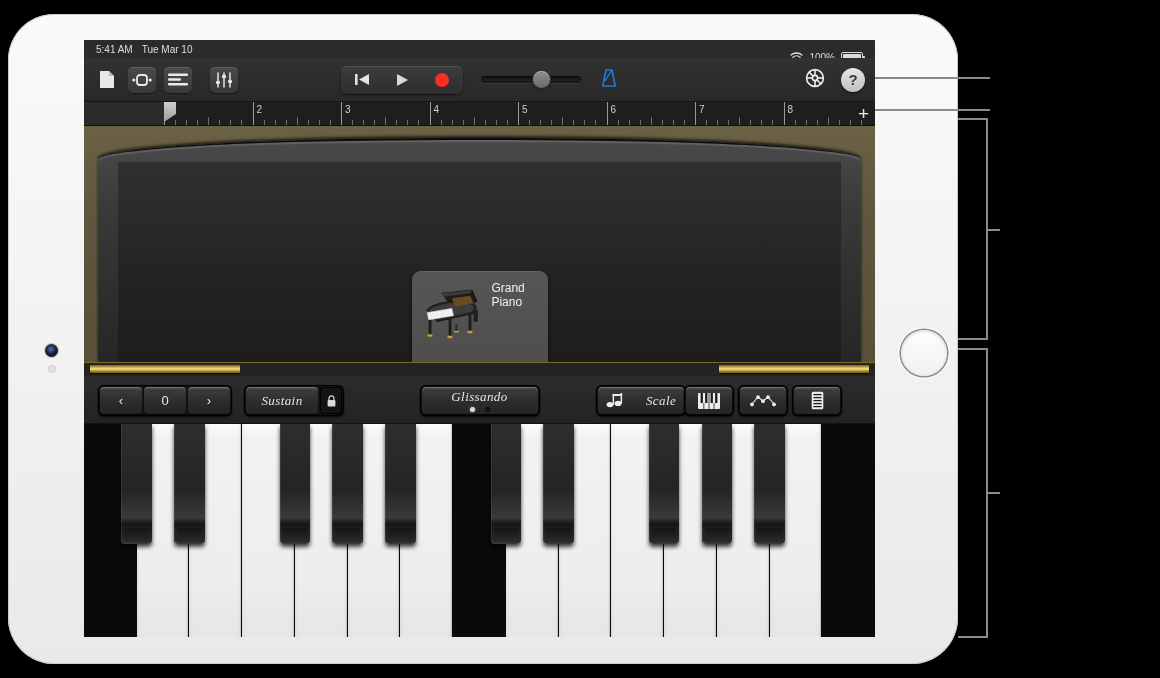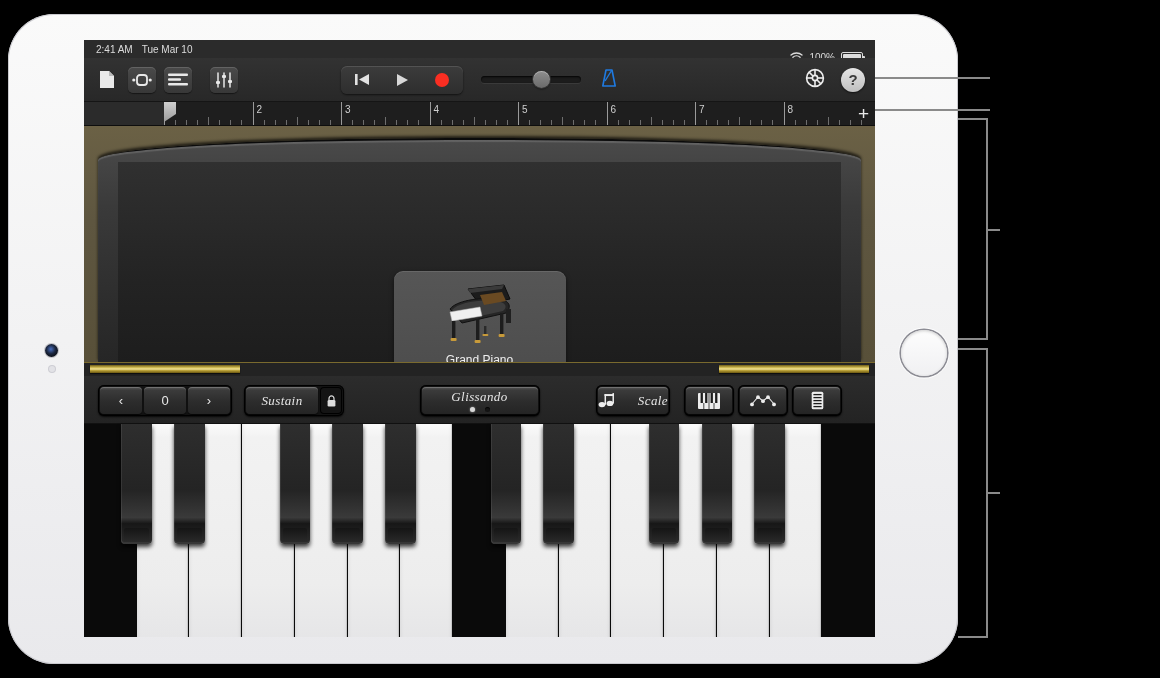--- a/index.html
+++ b/index.html
@@ -118,24 +118,24 @@
     border-radius: 46% 46% 0 0 / 22px 22px 0 0;
     box-shadow: 0 -2px 3px rgba(0,0,0,.7), inset 0 2px 1px rgba(255,255,255,.14);
     border-top: 2px solid #0b0b0b;
   }
   .lid-inner {
     position:absolute; left:20px; right:20px; top:22px; bottom:0;
     background: linear-gradient(180deg,#303030 0%,#232323 60%,#1d1d1d 100%);
   }
   .inst-card {
     position:absolute; left:50%; transform:translateX(-50%); top:145px;
-    width:172px; height:112px; border-radius:9px;
+    width:136px; height:112px; border-radius:9px;
     background: linear-gradient(180deg,#565656,#4c4c4c);
     box-shadow: 0 2px 5px rgba(0,0,0,.55), inset 0 1px 0 rgba(255,255,255,.10);
-    display:flex; flex-direction:column; align-items:center; justify-content:flex-start; padding-top:8px;
+    display:flex; flex-direction:row; align-items:flex-start; justify-content:flex-start; padding-top:8px;
   }
   .inst-label { color:#f0f0f0; font-size:12px; margin-top:2px; }
 
   
   .brass-row { position:relative; height:14px; background:#232323; }
   .brass {
     position:absolute; top:3px; height:8px;
     background: linear-gradient(180deg,#6d5a14,#d9c35a 35%,#f0e29a 50%,#b59c33 70%,#6b5712);
     box-shadow: 0 1px 1px rgba(0,0,0,.6);
   }
@@ -166,21 +166,21 @@
   .sustain-grp { left:160px; }
   .sustain-btn { width:72px; }
   .lock-btn { width:22px; margin-left:2px; background:#141414; box-shadow: inset 0 0 0 1px #000; border-radius:4px; display:flex; align-items:center; justify-content:center;}
   .script { font-family:"Liberation Serif", serif; font-style:italic; font-size:13px; color:#e6e6e6; letter-spacing:.4px;}
   .gliss-grp { left:50%; transform:translateX(-50%); width:120px; }
   .gliss-btn { width:100%; flex-direction:column; justify-content:center; gap:1px; }
   .gliss-dots { display:flex; gap:10px; margin-top:1px; }
   .dot { width:5px; height:5px; border-radius:50%; background:#141414; box-shadow: inset 0 1px 1px rgba(0,0,0,.9); }
   .dot.on { background:#d9d9d9; box-shadow: 0 0 2px rgba(255,255,255,.6); }
   .scale-grp { left:512px; }
-  .scale-btn { width:70px; gap:20px; }
+  .scale-btn { width:86px; gap:20px; }
   .icn-grp1 { left:600px; } .icn-grp1 .btn { width:46px; }
   .icn-grp2 { left:654px; } .icn-grp2 .btn { width:46px; }
   .icn-grp3 { left:708px; } .icn-grp3 .btn { width:46px; }
 
   
   .keyboard { position:relative; height:228px; background:#0a0a0a; }
   .white-key {
     position:absolute; top:0; bottom:0;
     background: linear-gradient(180deg,#fbfbfb 0%,#f2f2f2 6%,#ededed 70%,#e4e4e6 100%);
     border-right:1px solid #0a0a0a;
@@ -213,21 +213,21 @@
   <div class="ipad-frame">
     <div class="camera"></div>
     <div class="camera-dot"></div>
     <div class="home-button"></div>
   </div>
 
   <div class="screen">
 
     <div class="statusbar">
       <div class="sb-left">
-        <span>2:41 AM</span>
+        <span>5:41 AM</span>
         <span>Tue Mar 10</span>
       </div>
       <div class="sb-right">
         <svg class="wifi-icon" width="13" height="10" viewBox="0 0 13 10">
           <path d="M6.5 9.2 4.6 7.0a2.9 2.9 0 0 1 3.8 0z" fill="#dcdcdc"></path>
           <path d="M2.9 5.2a5.4 5.4 0 0 1 7.2 0" stroke="#dcdcdc" stroke-width="1.3" fill="none" stroke-linecap="round"></path>
           <path d="M1.0 3.1a8.2 8.2 0 0 1 11 0" stroke="#dcdcdc" stroke-width="1.3" fill="none" stroke-linecap="round"></path>
         </svg>
         <span>100%</span>
         <span class="battery">

